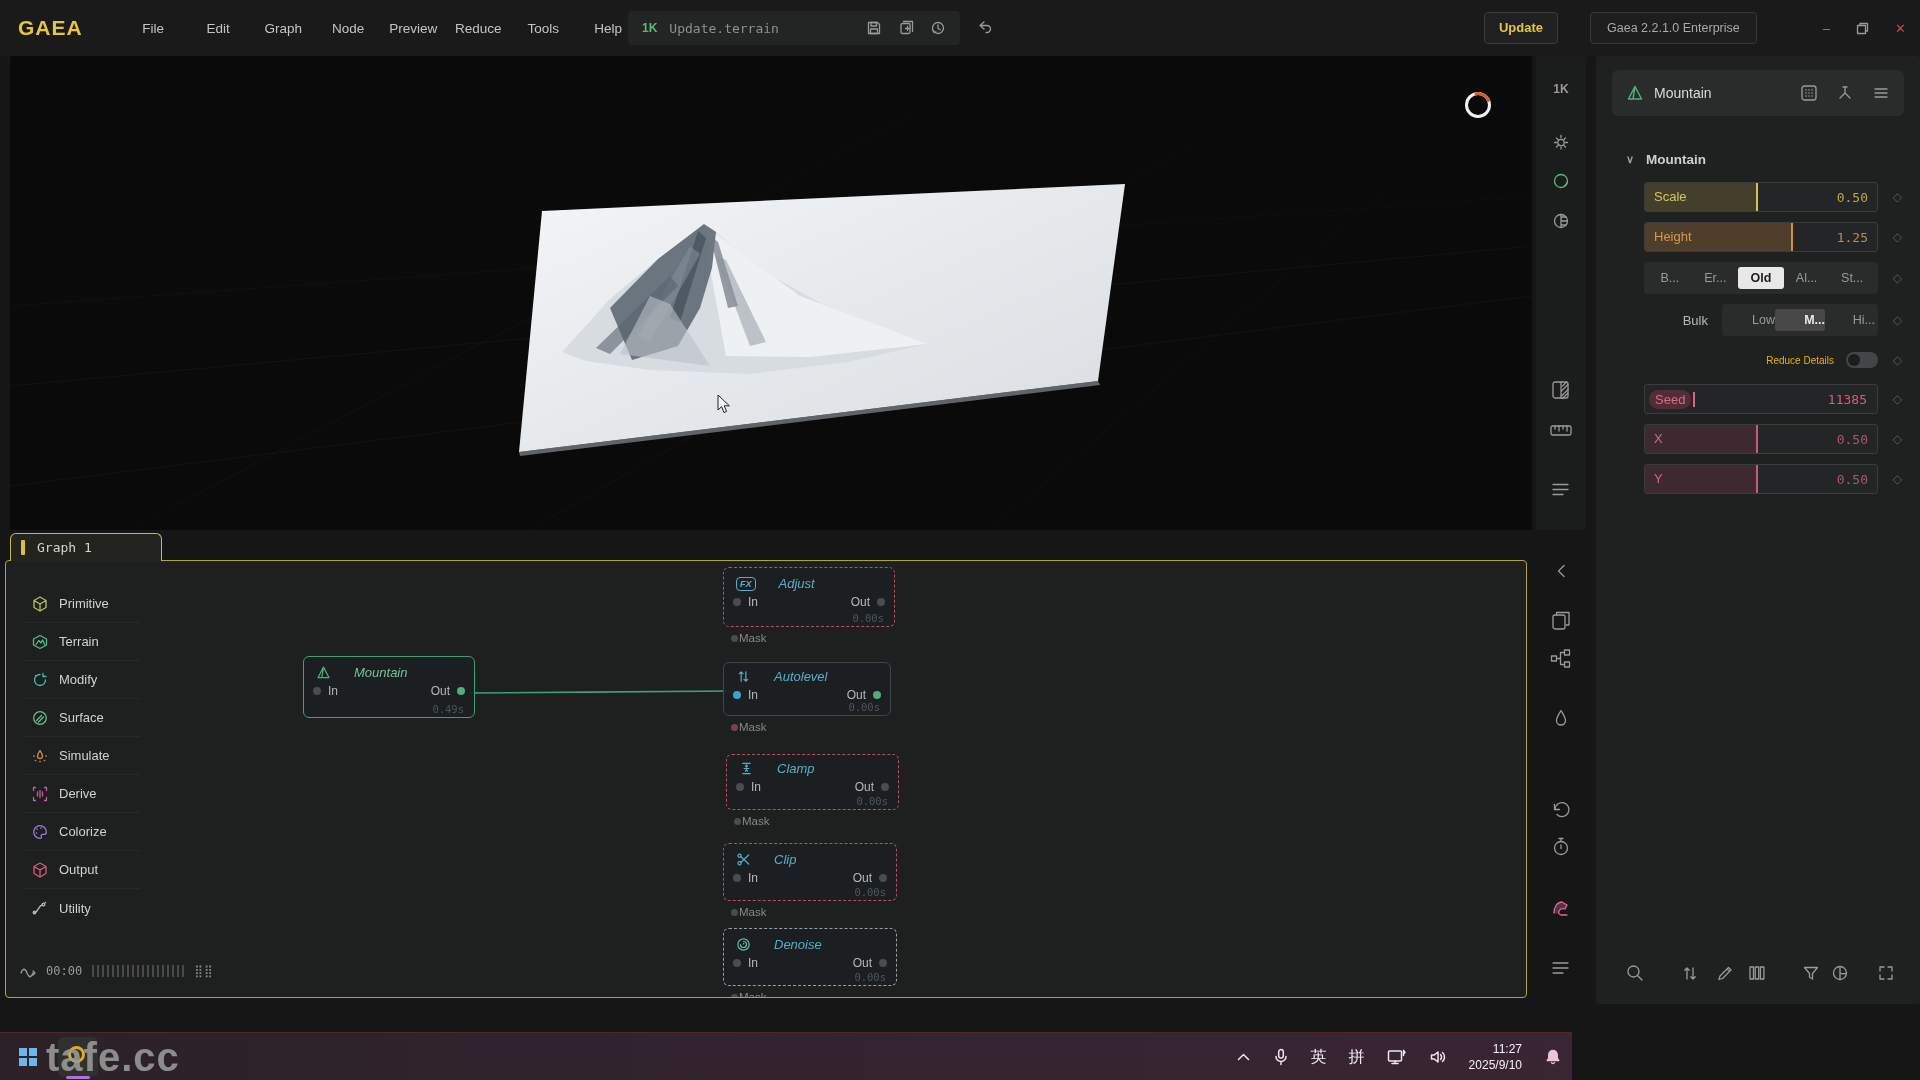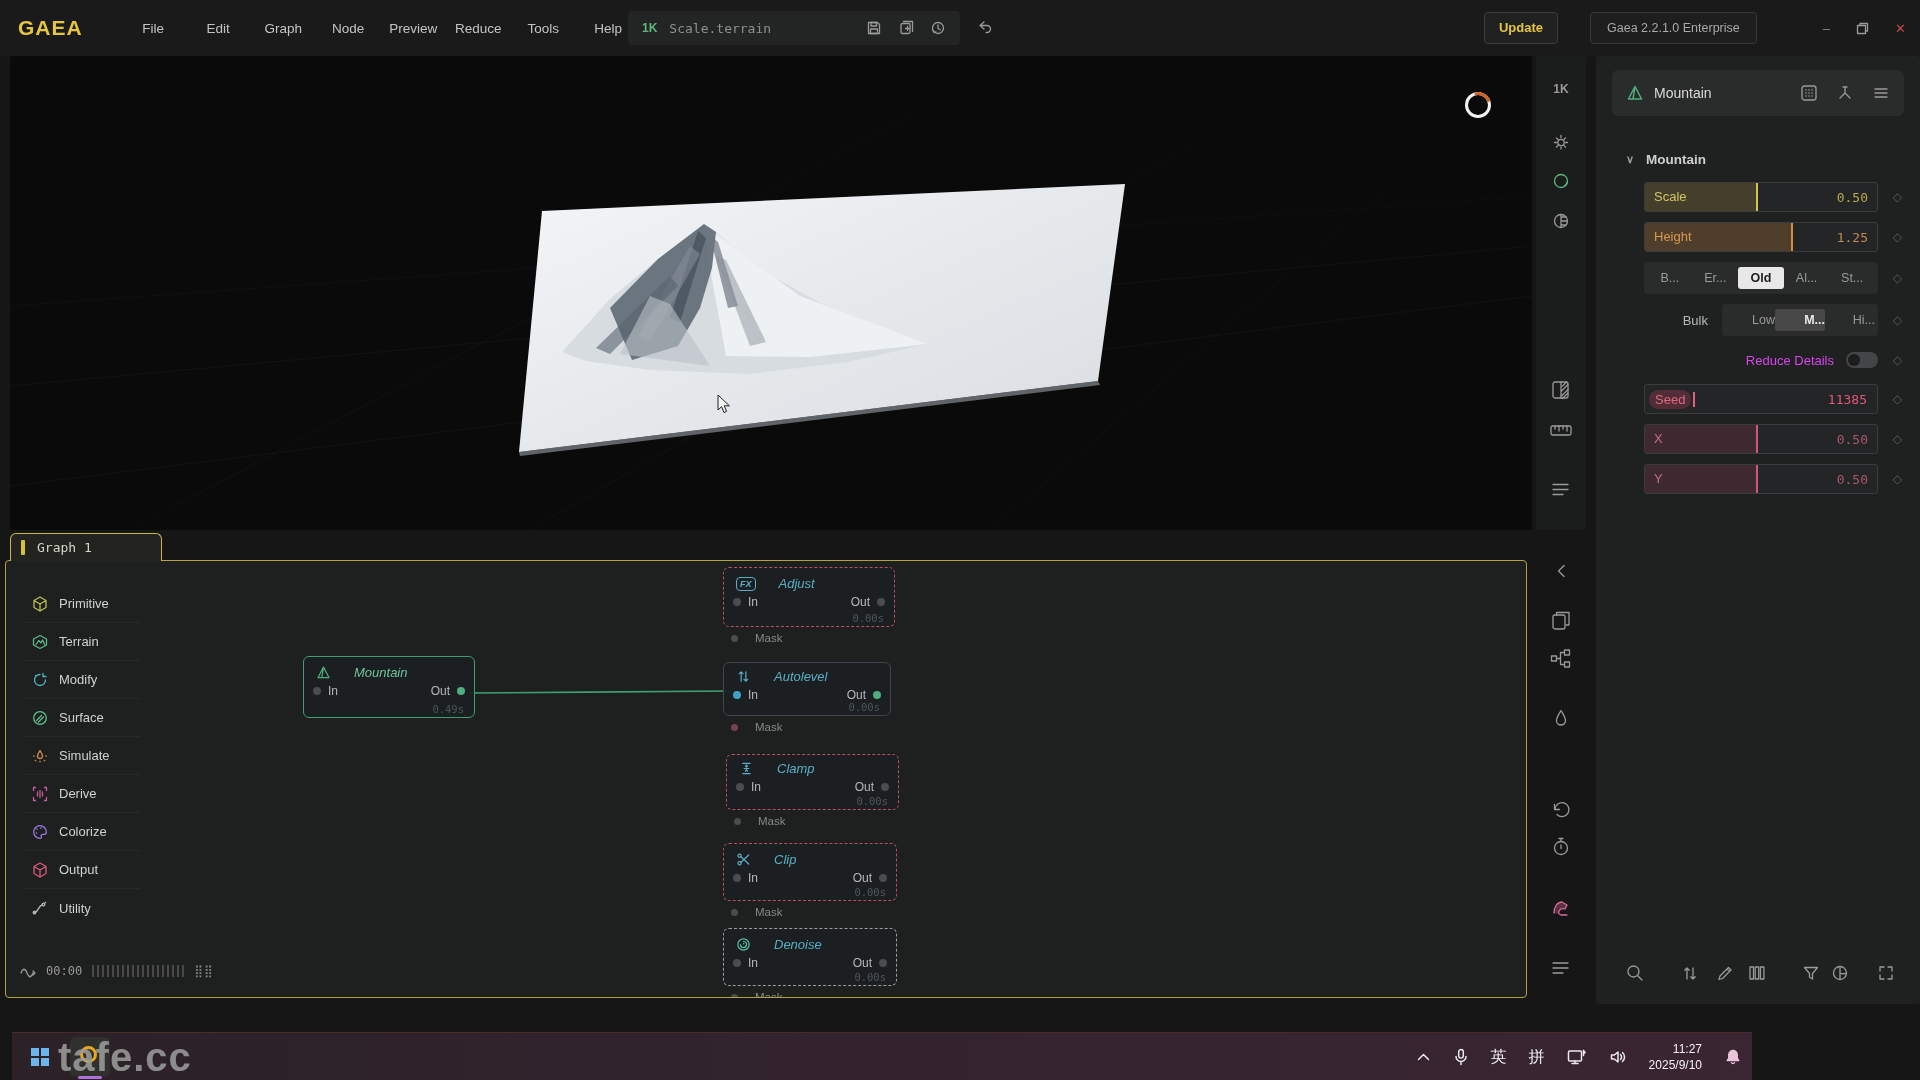--- a/index.html
+++ b/index.html
@@ -58,21 +58,21 @@
   .lbl-pink { color:#c87088; } .val-pink { color:#a85868; }
   .tabsbox { height:32px; background:#2a2b2b; border-radius:4px; display:flex; align-items:center; padding:0 3px; }
   .tabsbox .topt { flex:1; text-align:center; font-size:12.5px; color:#9a9a9a; padding:4px 0; border-radius:3px; }
   .tabsbox .sel-light { background:#e8e8e8; color:#1d1d1d; font-weight:bold; }
   .bulkrow { display:flex; align-items:center; }
   .bulkrow .blabel { width:78px; text-align:right; padding-right:14px; font-size:13px; color:#b8b8b8; }
   .bulkbox { flex:1; height:32px; background:#2a2b2b; border-radius:4px; display:flex; align-items:center; padding:0 3px; }
   .bulkbox .topt { flex:1; text-align:right; font-size:12.5px; color:#9a9a9a; padding:4px 0; border-radius:3px; }
   .bulkbox .sel-dark { background:#474747; color:#e8e8e8; font-weight:bold; }
   .reducerow { display:flex; align-items:center; justify-content:flex-end; gap:12px; height:28px; }
-  .reducerow .rlabel { font-size:13px; color:#d946ef; }
+  .reducerow .rlabel { font-size:10px; color:#eab308; }
   .toggle { width:32px; height:16px; border-radius:8px; background:#434547; position:relative; }
   .toggle .knob { position:absolute; left:2px; top:2px; width:12px; height:12px; border-radius:50%; background:#1c1c1c; }
   .seedbox { position:relative; height:30px; background:#242526; border:1px solid #3a3b3c; border-radius:3px; display:flex; align-items:center; padding:0 4px; }
   .seedchip { background:rgba(200,70,100,.28); color:#e06880; font-size:13px; padding:2px 6px; border-radius:9px; }
   .caret { width:2px; height:15px; background:#e06080; margin-left:2px; }
   .seedval { margin-left:auto; padding-right:6px; color:#e05878; font-size:13px; font-family:"DejaVu Sans Mono", monospace; }
   .props-bottom { position:absolute; left:0; bottom:14px; width:324px; height:28px; }
   .props-bottom .pbi { position:absolute; top:0; }
 
   
@@ -93,33 +93,33 @@
   .n-dashred  { border:1.5px dashed #b84f63; }
   .n-solid    { border:1px solid #3e454b; }
   .n-dashgray { border:1.5px dashed #989ea4; }
   .ntitle { display:flex; align-items:center; gap:23px; padding:8px 12px 1px; font-size:13px;font-style:italic; }
   .t-green { color:#6fc39a; } .t-cyan { color:#58aec6; }
   .nports { display:flex; justify-content:space-between; align-items:center; padding:3px 9px 0; font-size:12px; color:#b4b8bb; }
   .port { display:flex; align-items:center; gap:7px; }
   .dot { width:8px; height:8px; border-radius:50%; background:#4a4d50; }
   .dot-green { background:#4fae7e; } .dot-cyan { background:#3fa0c8; } .dot-maroon { background:#7a4050; }
   .ntime { position:absolute; right:10px; bottom:2px; font-size:10.5px; font-family:"DejaVu Sans Mono", monospace; color:#4e565c; }
-  .maskrow { position:absolute; display:flex; align-items:center; gap:17px; font-size:11.5px; color:#85898c; }
+  .maskrow { position:absolute; display:flex; align-items:center; gap:1px; font-size:11.5px; color:#85898c; }
   .maskrow .dot { width:7px; height:7px; }
   .fxbadge { font-size:9px; font-weight:bold; color:#58aec6; border:1.2px solid #58aec6; border-radius:4px; padding:1px 3px; }
   .timeline { position:absolute; left:14px; top:403px; display:flex; align-items:center; gap:10px; color:#9a9a9a; }
   .timeline .ttime { font-size:12px; font-family:"DejaVu Sans Mono", monospace; }
   .tbars { width:92px; height:12px; background:repeating-linear-gradient(90deg,#4a4a4a 0 2px,transparent 2px 5px); }
   .tgrid { color:#8a8a8a; font-size:12px; letter-spacing:1px; }
 
   
   .statusbar { position:absolute; left:0; top:1004px; width:1920px; height:28px; background:#1a1a1b; display:flex; align-items:center; justify-content:flex-end; gap:18px; padding-right:16px; }
   .st-idle { color:#9a9a9a; font-size:13px; }
   .st-mem { color:#4fb8a8; font-size:13px; font-family:"DejaVu Sans Mono", monospace; display:flex; align-items:center; gap:8px; }
-  .taskbar { position:absolute; left:12px; top:1032px; width:1740px; height:48px; background:linear-gradient(90deg,#2b2127,#342430 55%,#3a2532); border-top:1px solid #4a2a2a; }
+  .taskbar { position:absolute; left:0; top:1032px; width:1572px; height:48px; background:linear-gradient(90deg,#2b2127,#342430 55%,#3a2532); border-top:1px solid #4a2a2a; }
   .startbtn { position:absolute; left:8px; top:5px; width:40px; height:38px; display:grid; grid-template-columns:8px 8px; grid-template-rows:8px 8px; gap:2px; place-content:center; }
   .startbtn i { background:#6cb6ec; display:block; }
   .appicon { position:absolute; left:58px; top:4px; width:40px; height:40px; background:#30302e; border-radius:6px; }
   .appicon .ring { position:absolute; left:10px; top:9px; width:17px; height:17px; border:3.5px solid #e8a81e; border-radius:50%; }
   .appicon .under { position:absolute; left:8px; bottom:-2px; width:24px; height:3px; background:#b070d8; border-radius:2px; }
   .watermark { position:absolute; left:46px; top:2px; font-size:40px; font-weight:bold; color:rgba(155,155,155,.88); letter-spacing:1px; z-index:5; }
   .tray { position:absolute; right:10px; top:0; height:48px; display:flex; align-items:center; gap:22px; }
   .ime { color:#f0eef0; font-size:16px; }
   .clock { text-align:right; color:#f4f2f4; font-size:12px; line-height:1.35; }
 
@@ -139,21 +139,21 @@
       <span class="menu-item">Edit</span>
       <span class="menu-item">Graph</span>
       <span class="menu-item">Node</span>
       <span class="menu-item">Preview</span>
       <span class="menu-item">Reduce</span>
       <span class="menu-item">Tools</span>
       <span class="menu-item">Help</span>
     </nav>
     <div class="filebox">
       <span class="badge1k">1K</span>
-      <span class="filename">Scale.terrain</span>
+      <span class="filename">Update.terrain</span>
       <span class="ics">
         <span class="ic">
             <svg width="16" height="16" viewBox="0 0 16 16">
               <path d="M2.5 2.5h9l2 2v9h-11z"></path>
               <rect x="5" y="2.5" width="5.5" height="3.5"></rect>
               <rect x="4.5" y="9" width="7" height="4.5"></rect>
             </svg>
           </span>
         <span class="ic">
             <svg width="16" height="16" viewBox="0 0 16 16">

